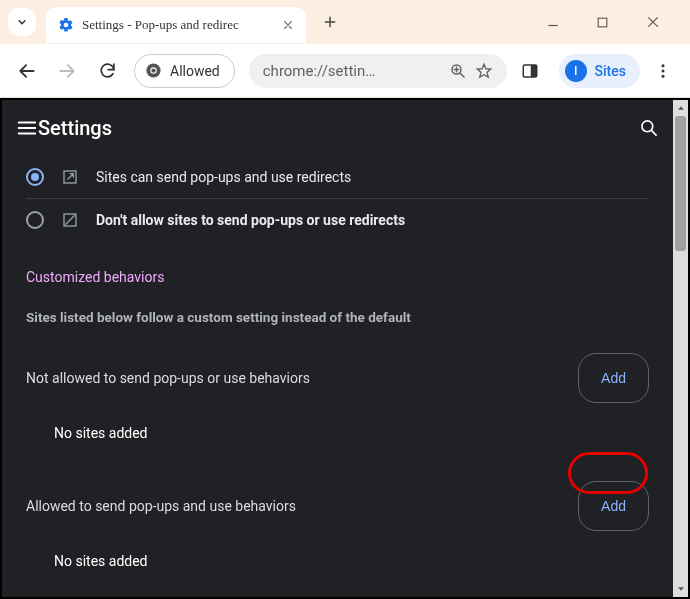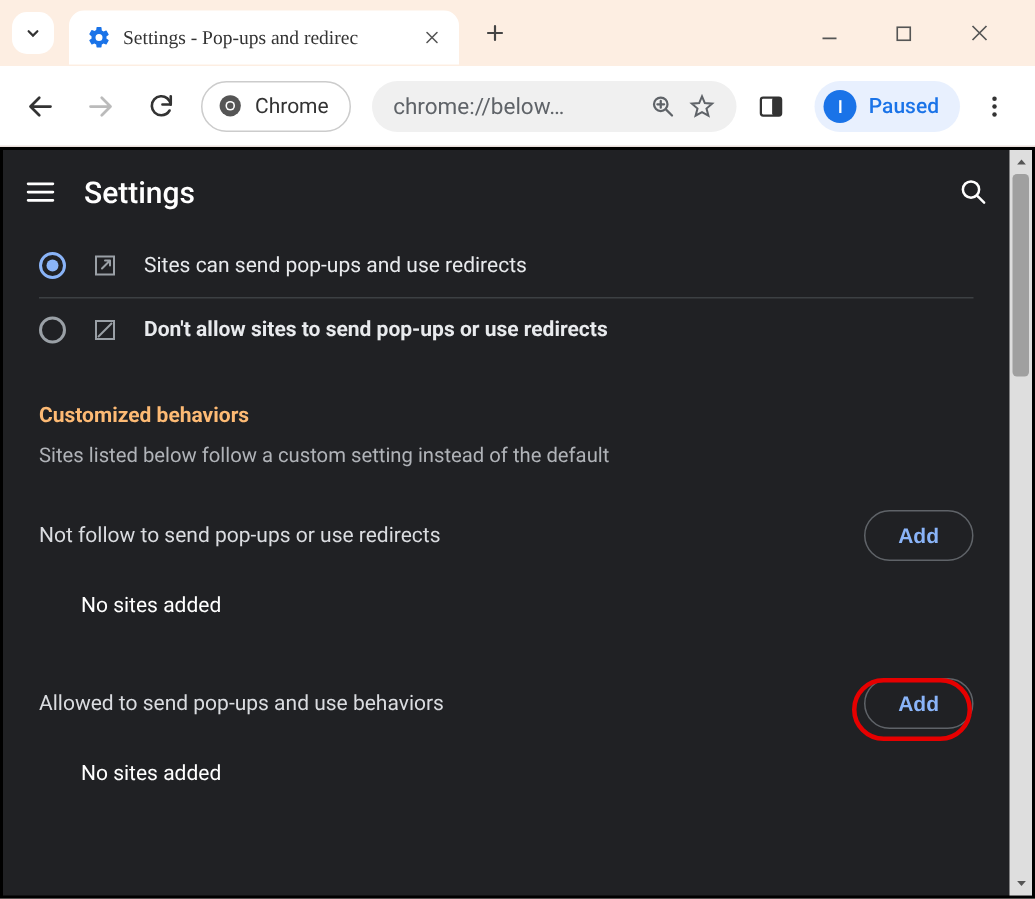--- a/index.html
+++ b/index.html
@@ -122,21 +122,20 @@
     background: #202124;
     color: #e8eaed;
     display:flex;
     border: 2px solid #000;
   }
   .page-inner { flex:1; position:relative; overflow:hidden;}
   .app-bar {
     height: 56px;
     display:flex;align-items:center;
     padding: 0 14px;
-    gap: 18px;
     color:#fff;
   }
   .app-bar .title { font-size: 20px; font-weight: 500; }
   .app-search { margin-left: auto; cursor:pointer; color:#fff;}
   .content {
     position:absolute; top:56px; left:0; right:0; bottom:0;
     overflow: hidden;
     padding: 0 24px 20px 24px;
   }
   .radio-row {
@@ -148,40 +147,41 @@
   .radio-outer {
     width: 18px; height: 18px; border: 2px solid #9aa0a6; border-radius:50%;
     display:flex;align-items:center;justify-content:center;
     cursor:pointer;
   }
   .radio-outer.selected { border-color: #8ab4f8; }
   .radio-inner { width: 8px; height:8px; border-radius:50%; background:#8ab4f8; }
   .radio-label { font-size: 14px; color:#e8eaed; }
   .row-icon { color:#9aa0a6; display:flex; }
   .section-h {
-    font-size: 14px; color: #fdba74; font-weight: 700;
+    font-size: 14px; color: #f0abfc; font-weight: 400;
     margin-top: 28px;
   }
   .section-sub {
     font-size: 13.5px; color: #b0b3b8;
-    margin-top: 11px;
+    margin-top: 24px;
+    font-weight: bold;
   }
   .list-section {
     margin-top: 28px;
     display:flex; align-items:center; justify-content:space-between;
   }
   .list-section-title { font-size: 14px; color:#dadce0;}
   .add-btn {
-    height: 34px;
+    height: 50px;
     padding: 0 22px;
     border: 1px solid #5f6368;
     border-radius: 18px;
     background: transparent;
     color: #8ab4f8;
-    font-size: 14px; font-weight: 700;
+    font-size: 14px; font-weight: 400;
     cursor: pointer;
   }
   .empty {
     margin: 22px 0 0 28px;
     font-size: 14px; color:#ffffff;
   }
   .highlight-ring {
     position:absolute;
     border: 3px solid #e60000;
     border-radius: 30px;
@@ -257,24 +257,24 @@
         <path d="M20 11A8 8 0 1 0 12 20a8 8 0 0 0 7-4" fill="none" stroke="#333" stroke-width="2.2" stroke-linecap="round"></path>
         <path d="M20 4v7h-7" fill="none" stroke="#333" stroke-width="2.2" stroke-linecap="round" stroke-linejoin="round"></path>
       </svg>
   </div>
   <div class="chrome-chip">
     <svg width="17" height="17" viewBox="0 0 24 24">
         <circle cx="12" cy="12" r="10" fill="#555"></circle>
         <circle cx="12" cy="12" r="4.5" fill="#fff"></circle>
         <circle cx="12" cy="12" r="3" fill="#555"></circle>
       </svg>
-    <span>Chrome</span>
+    <span>Allowed</span>
   </div>
   <div class="omnibox">
-    <span class="url">chrome://below…</span>
+    <span class="url">chrome://settin…</span>
     <span class="omni-icon">
       <svg width="18" height="18" viewBox="0 0 24 24">
           <circle cx="10" cy="10" r="6" fill="none" stroke="#5f6368" stroke-width="2"></circle>
           <path d="M15 15l5 5" stroke="#5f6368" stroke-width="2" stroke-linecap="round"></path>
           <path d="M7 10h6M10 7v6" stroke="#5f6368" stroke-width="2" stroke-linecap="round"></path>
         </svg>
     </span>
     <span class="omni-icon">
       <svg width="18" height="18" viewBox="0 0 24 24">
           <path d="M12 3l2.5 6 6.5.5-5 4.3 1.7 6.4L12 17l-5.7 3.2L8 13.8 3 9.5l6.5-.5z" fill="none" stroke="#5f6368" stroke-width="1.8"></path>
@@ -284,21 +284,21 @@
   <div class="tbtn">
     <svg width="18" height="18" viewBox="0 0 24 24">
         <rect x="3" y="4" width="18" height="16" rx="2" fill="none" stroke="#333" stroke-width="2"></rect>
         <rect x="13" y="4" width="8" height="16" rx="2" fill="#333"></rect>
       </svg>
   </div>
   <div class="profile-chip">
     <div class="avatar">
         <span>I</span>
       </div>
-    <span>Paused</span>
+    <span>Sites</span>
   </div>
   <div class="tbtn">
     <svg width="18" height="18" viewBox="0 0 24 24">
         <circle cx="12" cy="5" r="2" fill="#333"></circle>
         <circle cx="12" cy="12" r="2" fill="#333"></circle>
         <circle cx="12" cy="19" r="2" fill="#333"></circle>
       </svg>
   </div>
 </div>
 
@@ -342,21 +342,21 @@
               <path d="M5 19L19 5" stroke="#9aa0a6" stroke-width="2"></path>
             </svg>
         </span>
         <span class="radio-label">Don't allow sites to send pop-ups or use redirects</span>
       </div>
 
       <div class="section-h">Customized behaviors</div>
       <div class="section-sub">Sites listed below follow a custom setting instead of the default</div>
 
       <div class="list-section">
-        <span class="list-section-title">Not follow to send pop-ups or use redirects</span>
+        <span class="list-section-title">Not allowed to send pop-ups or use behaviors</span>
         <button class="add-btn">Add</button>
       </div>
       <div class="empty">No sites added</div>
 
       <div class="list-section" style="margin-top:40px;">
         <span class="list-section-title">Allowed to send pop-ups and use behaviors</span>
         <button class="add-btn" id="allowed-add">Add</button>
       </div>
       <div class="empty">No sites added</div>
 

